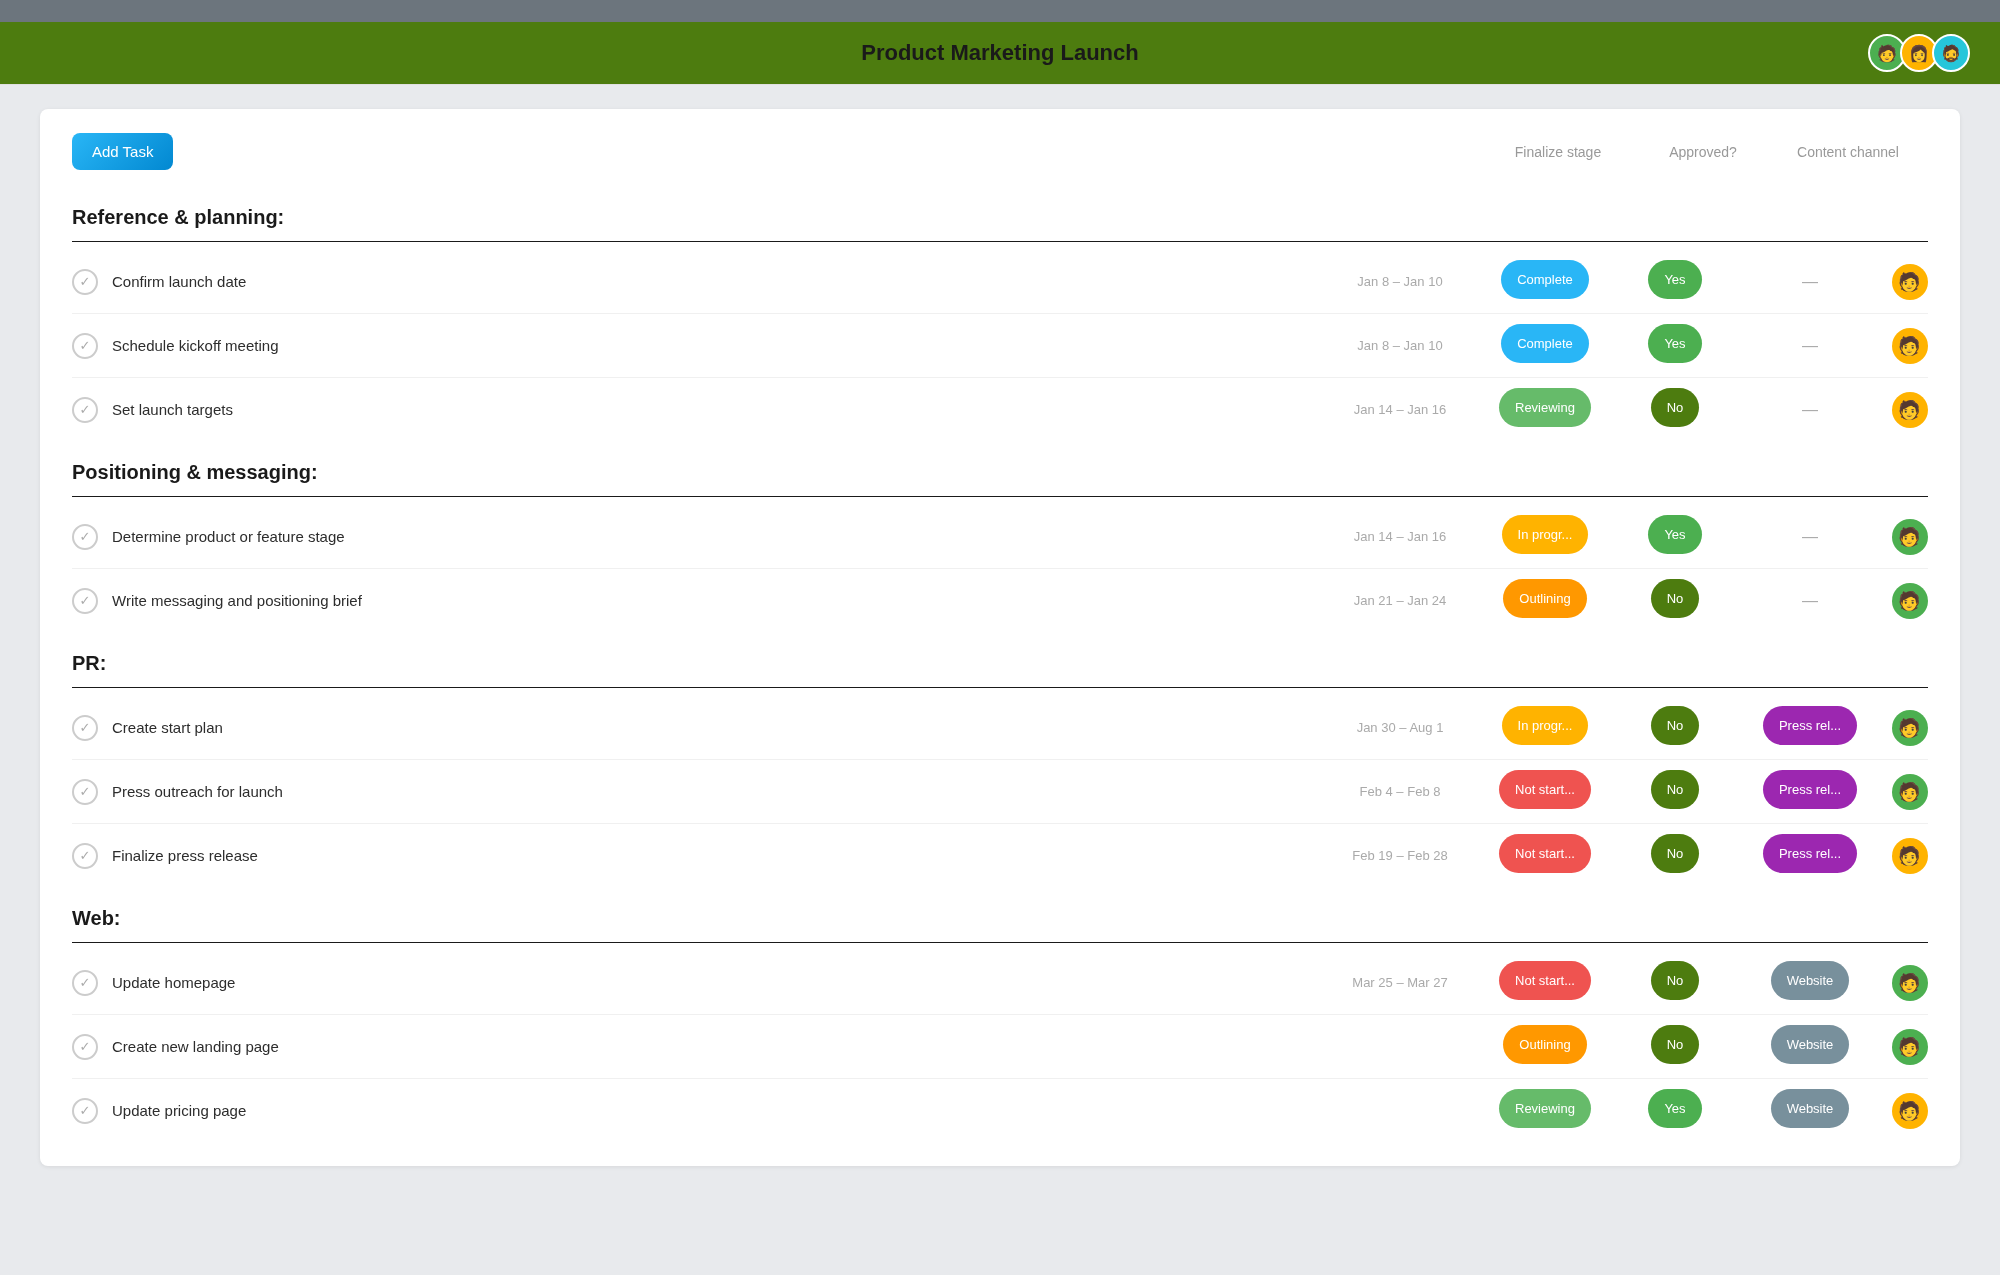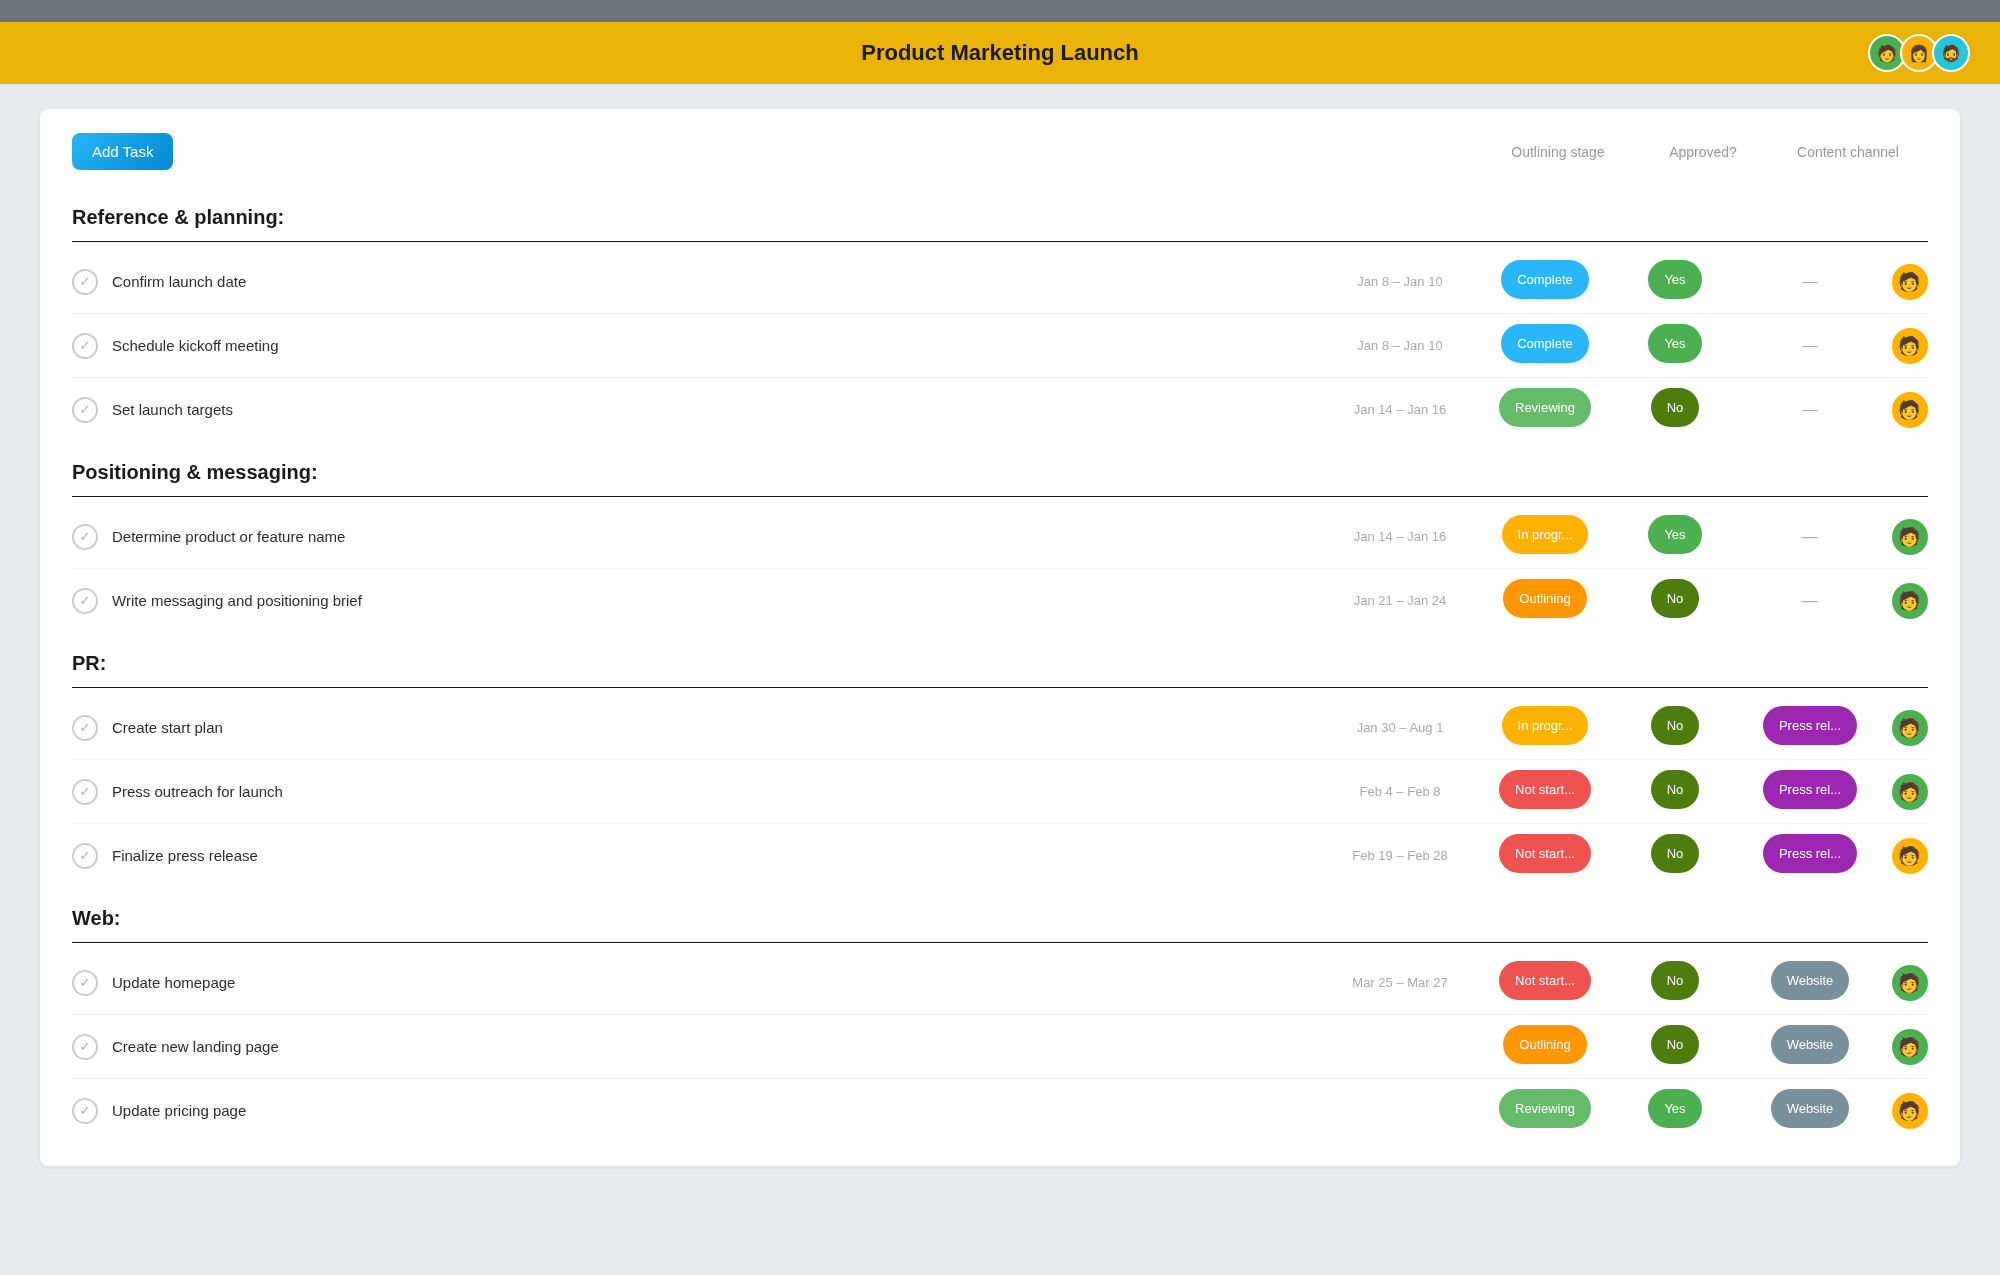--- a/index.html
+++ b/index.html
@@ -6,21 +6,21 @@
     body {
       font-family: -apple-system, BlinkMacSystemFont, 'Segoe UI', sans-serif;
       background: #e8eaed;
       min-height: 100vh;
     }
     .top-bar {
       background: #6c757d;
       height: 22px;
     }
     .header {
-      background: #eab308;
+      background: #4d7c0f;
       padding: 18px 20px;
       display: flex;
       align-items: center;
       justify-content: center;
       position: relative;
       border-bottom: 1px solid #e0e0e0;
     }
     .header-title {
       font-size: 22px;
       font-weight: 600;
@@ -201,21 +201,21 @@
     <div class="avatar" style="background:#26c6da;">🧔</div>
   </div>
 </div>
 
 <div class="main-content">
   <div class="task-panel">
 
     <div class="toolbar">
       <button class="add-task-btn">Add Task</button>
       <div class="col-headers">
-        <div class="col-header col-creation">Outlining stage</div>
+        <div class="col-header col-creation">Finalize stage</div>
         <div class="col-header col-approved">Approved?</div>
         <div class="col-header col-channel">Content channel</div>
       </div>
     </div>
 
     <div id="sections-container">
         <div>
           <div class="section-title">Reference &amp; planning:</div>
           <hr class="section-divider">
           <div class="task-row">
@@ -244,21 +244,21 @@
             <div class="task-approved"><span class="badge badge-no">No</span></div>
             <div class="task-channel"><span class="task-dash">—</span></div>
             <div class="task-avatar" style="background: rgb(255, 179, 0);">🧑</div>
           </div>
         </div>
         <div>
           <div class="section-title">Positioning &amp; messaging:</div>
           <hr class="section-divider">
           <div class="task-row">
             <div class="task-check">✓</div>
-            <div class="task-name">Determine product or feature name</div>
+            <div class="task-name">Determine product or feature stage</div>
             <div class="task-dates">Jan 14 – Jan 16</div>
             <div class="task-stage"><span class="badge badge-inprogress">In progr...</span></div>
             <div class="task-approved"><span class="badge badge-yes">Yes</span></div>
             <div class="task-channel"><span class="task-dash">—</span></div>
             <div class="task-avatar" style="background: rgb(76, 175, 80);">🧑</div>
           </div>
           <div class="task-row">
             <div class="task-check">✓</div>
             <div class="task-name">Write messaging and positioning brief</div>
             <div class="task-dates">Jan 21 – Jan 24</div>

